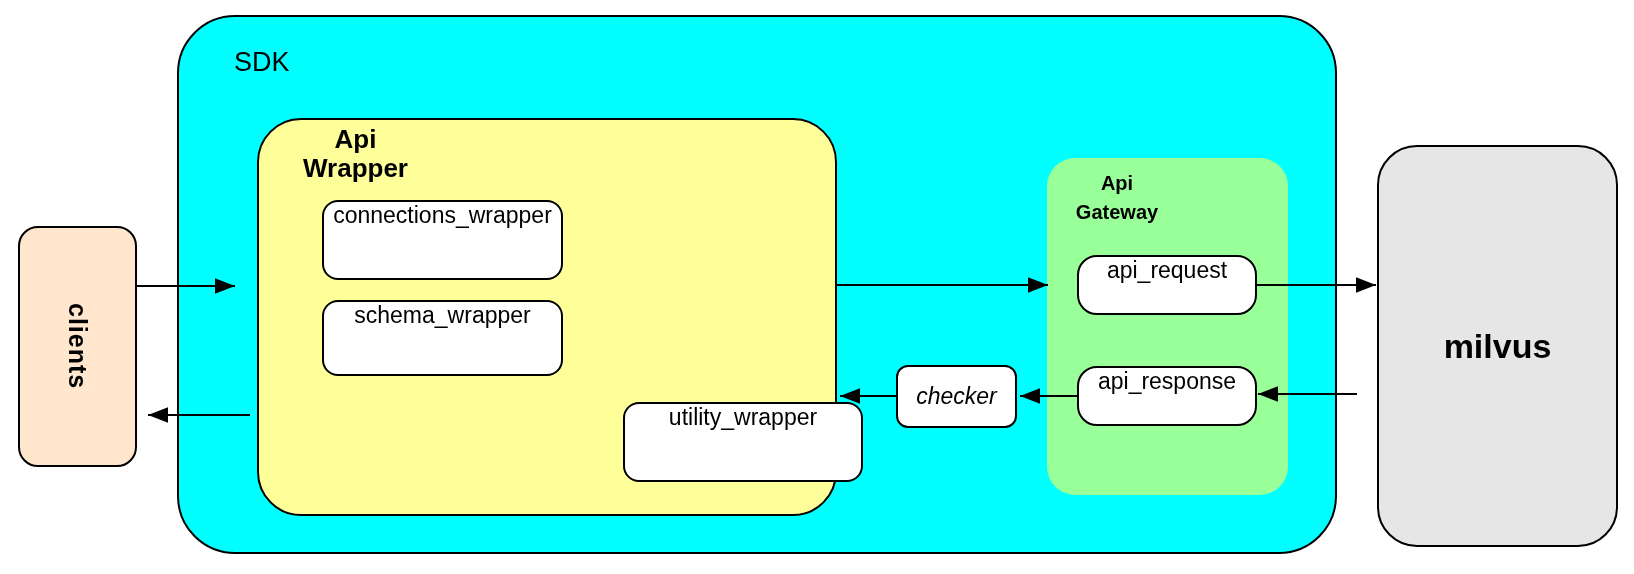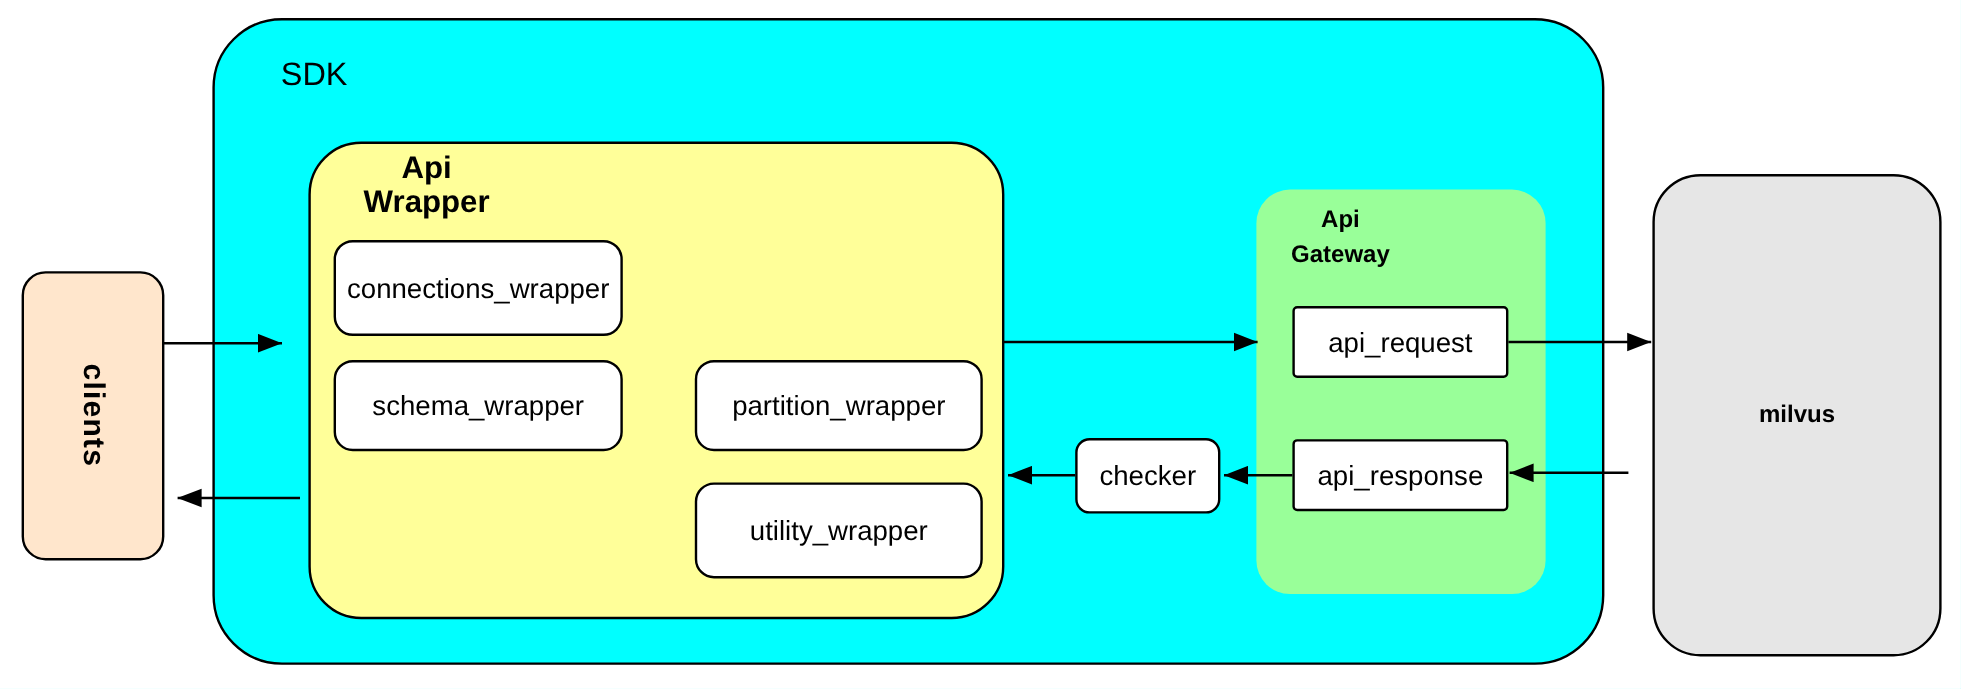--- a/index.html
+++ b/index.html
@@ -39,56 +39,56 @@
   .api-wrapper{
     position:absolute;left:78px;top:101px;width:580px;height:398px;border-radius:44px;
     background:var(--wrapper-fill);border:2px solid var(--stroke);
   }
   .api-wrapper-label{
     position:absolute;left:12px;top:5px;width:105px;text-align:center;
     font-weight:700;font-size:26px;line-height:29px;color:#000;margin-left:32px;
   }
   .wnode{
     position:absolute;border:2px solid var(--stroke);border-radius:16px;background:var(--node-fill);
-    display:flex;align-items:center;justify-content:center;
-    font-size:23px;color:#000;white-space:nowrap;
+    display:flex;align-items:flex-start;justify-content:center;
+    font-size:23px;color:#000;white-space:nowrap;margin-left:44px;
   }
   .r1{top:80px;height:80px}
   .r2{top:180px;height:76px}
   .r3{top:282px;height:80px}
   .c1{left:19px;width:241px}
   .c2{left:320px;width:240px}
   
   .checker{
     left:896px;top:365px;width:121px;height:63px;border-radius:12px;background:var(--node-fill);
-    display:flex;align-items:center;justify-content:center;font-size:23px;color:#000;
+    display:flex;align-items:center;justify-content:center;font-size:23px;color:#000;font-style:italic;
   }
   
   .api-gateway{
     position:absolute;left:1047px;top:158px;width:241px;height:337px;border-radius:28px;
     background:var(--gateway-fill);border:none;
   }
   .api-gateway-label{
     position:absolute;left:15px;top:11px;width:110px;text-align:center;
     font-weight:700;font-size:20px;line-height:29px;color:#000;
   }
   .gnode{
     position:absolute;left:30px;width:180px;height:60px;border:2px solid var(--stroke);
-    border-radius:4px;background:var(--node-fill);
-    display:flex;align-items:center;justify-content:center;font-size:23px;color:#000;white-space:nowrap;
+    border-radius:20px;background:var(--node-fill);
+    display:flex;justify-content:center;font-size:23px;color:#000;white-space:nowrap;
   }
   .g1{top:97px}
   .g2{top:208px}
   
   .milvus{
     left:1377px;top:145px;width:241px;height:402px;border-radius:40px;
     background:var(--milvus-fill);
     display:flex;align-items:center;justify-content:center;
   }
-  .milvus-label{font-weight:700;font-size:20px;color:#000;}
+  .milvus-label{font-weight:700;font-size:34px;color:#000;}
   
   .connectors{position:absolute;left:0;top:0;width:1634px;height:574px;pointer-events:none;}
 </style>
 </head>
 <body>
 
 <div class="canvas">
 
   <div class="shape clients">
     <span class="vlabel">clients</span>
@@ -98,23 +98,20 @@
     <div class="sdk-label">SDK</div>
 
     <div class="api-wrapper">
       <div class="api-wrapper-label">Api Wrapper</div>
 
       <div class="wnode r1 c1">
         <span>connections_wrapper</span>
       </div>
       <div class="wnode r2 c1">
         <span>schema_wrapper</span>
-      </div>
-      <div class="wnode r2 c2">
-        <span>partition_wrapper</span>
       </div>
       <div class="wnode r3 c2">
         <span>utility_wrapper</span>
       </div>
     </div>
   </div>
 
   <div class="shape checker">
     <span>checker</span>
   </div>

